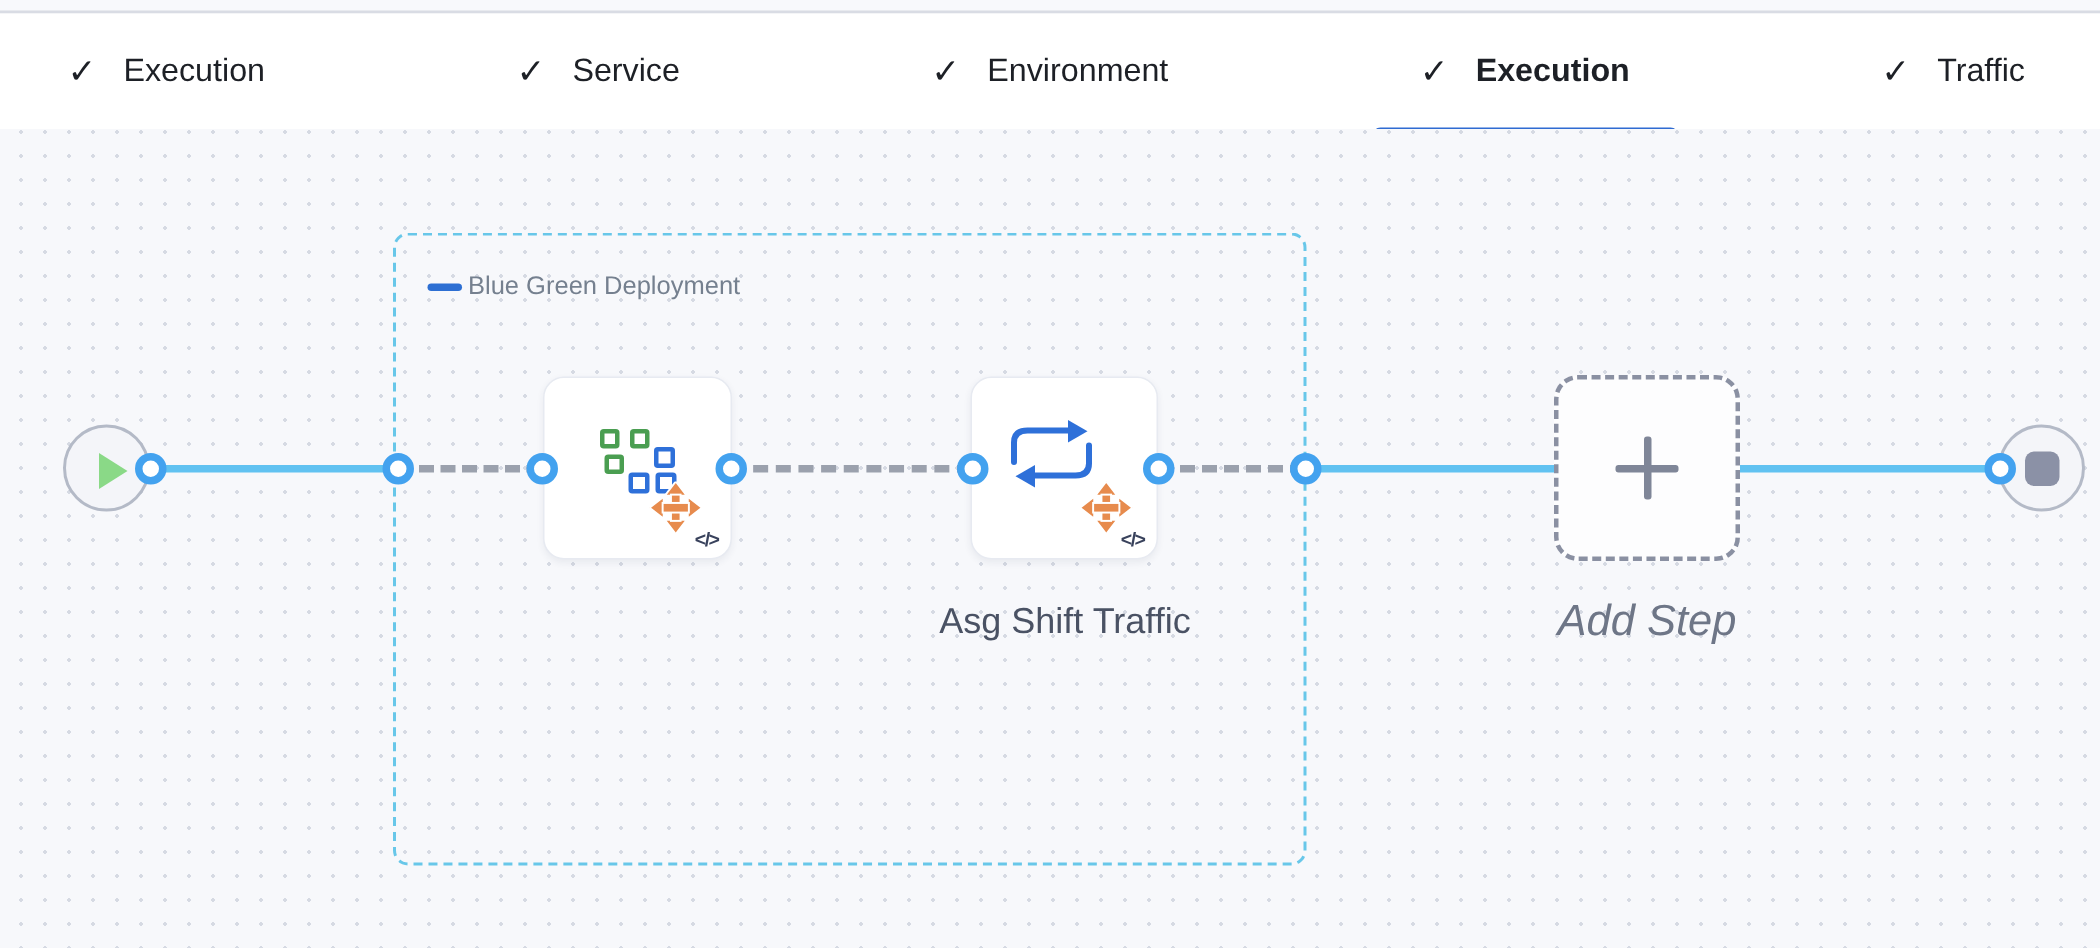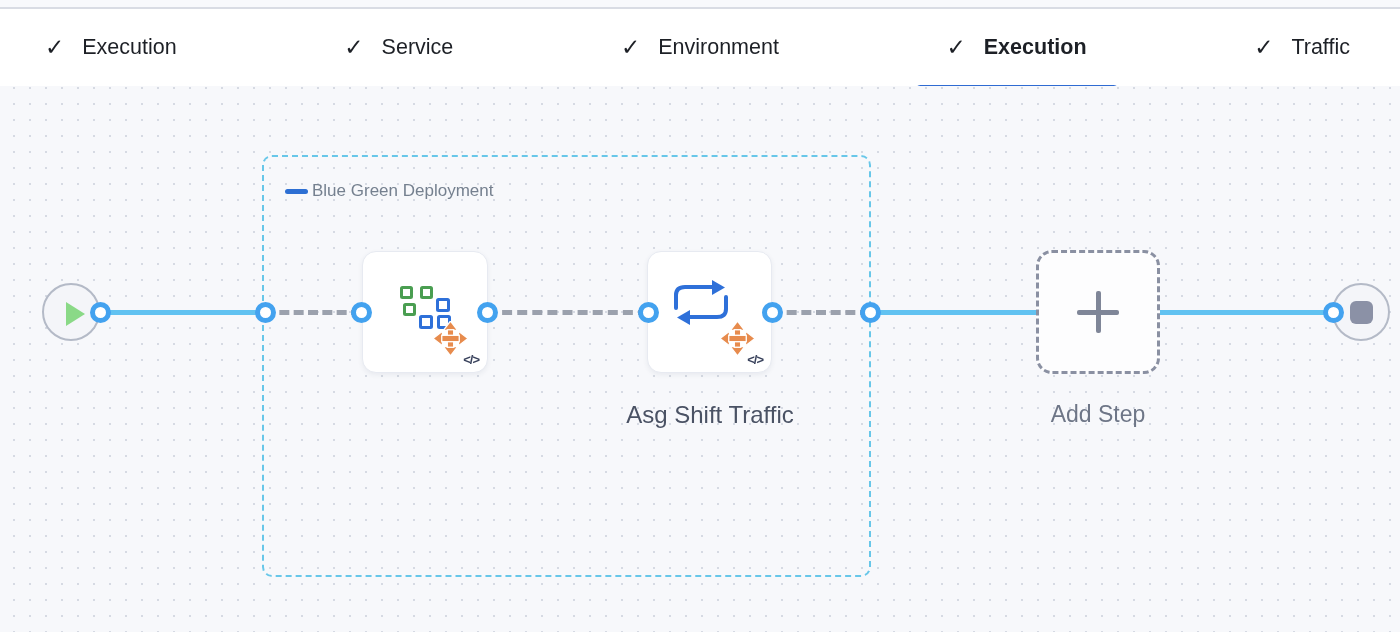--- a/index.html
+++ b/index.html
@@ -77,21 +77,21 @@
   .plus-icon { position:absolute; left:50%; top:50%; width:42px; height:42px;
                transform:translate(-50%,-50%); }
   .plus-icon::before, .plus-icon::after { content:""; position:absolute; background:#7f8698; border-radius:2px; }
   .plus-icon::before { left:0; top:19px; width:42px; height:4.5px; }
   .plus-icon::after { left:19px; top:0; width:4.5px; height:42px; }
 
   
   .node-label { position:absolute; text-align:center; color:#4a5264; font-size:24px; line-height:34px; z-index:3; }
   .lbl1 { left:315px; top:312px; width:220px; }
   .lbl2 { left:600px; top:312px; width:220px; }
-  .lbl3 { left:1028px; top:311px; width:140px; color:#6e7687; font-size:23px; }
+  .lbl3 { left:1028px; top:311px; width:140px; color:#6e7687; font-size:29px;font-style:italic; }
 </style>
 </head>
 <body>
 
 <div class="app">
 
   <div class="top-strip"></div>
   <div class="top-strip-border"></div>
 
   <div class="tabbar">

